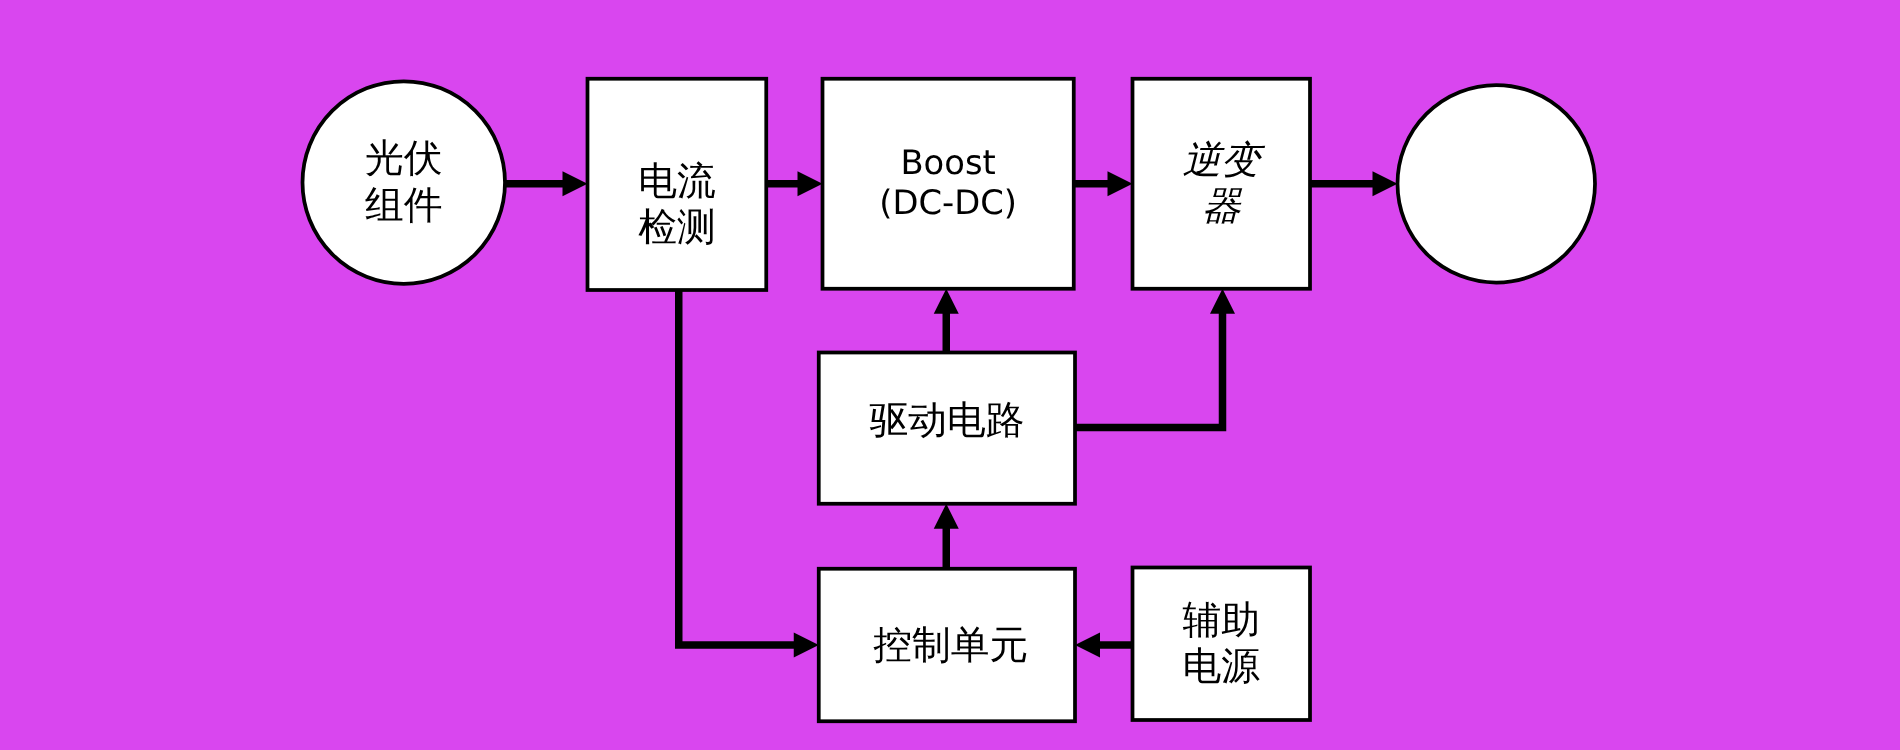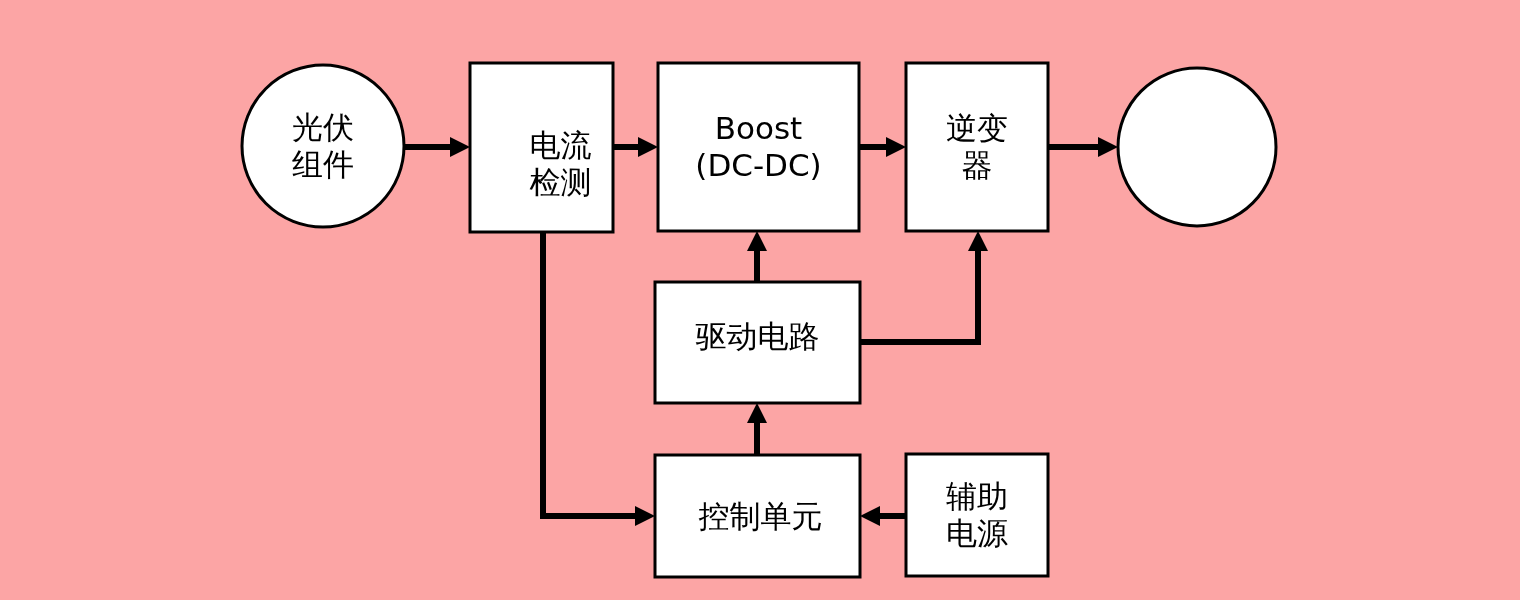--- a/index.html
+++ b/index.html
@@ -8,21 +8,21 @@
     padding: 0;
     background: #ffffff;
   }
   body {
     font-family: "DejaVu Sans", "Liberation Sans", sans-serif;
   }
   #diagram-root {
     position: relative;
     width: 1520px;
     height: 600px;
-    background: #fca5a5;
+    background: #d946ef;
     overflow: hidden;
   }
   #diagram-svg {
     position: absolute;
     left: 0;
     top: 0;
     width: 1520px;
     height: 600px;
   }
   .node-shape {
@@ -53,21 +53,21 @@
     text-align: center;
     color: #000000;
     line-height: 1.18;
     font-family: "DejaVu Sans", "Liberation Sans", sans-serif;
     font-size: 31px;
     font-weight: 400;
     pointer-events: none;
     white-space: pre-line;
   }
   .node-label.latin {
-    font-size: 31px;
+    font-size: 27px;
   }
 </style>
 </head>
 <body>
 
 <div id="diagram-root">
 
   <svg id="diagram-svg" viewBox="0 0 1520 600">
 
     <g>
@@ -128,27 +128,27 @@
       <rect class="node-shape" x="655" y="282" width="205" height="121"></rect>
       <rect class="node-shape" x="655" y="455" width="205" height="122"></rect>
       <rect class="node-shape" x="906" y="454" width="142" height="122"></rect>
     </g>
 
   </svg>
 
   <div class="node-label" style="left:242px; top:65px; width:162px; height:162px;">光伏
 组件</div>
 
-  <div class="node-label" style="left:470px; top:63px; width:143px; height:201px;padding-left:19px;">电流
+  <div class="node-label" style="left:470px; top:63px; width:143px; height:201px;">电流
 检测</div>
 
   <div class="node-label latin" style="left:658px; top:63px; width:201px; height:168px;">Boost
 (DC-DC)</div>
 
-  <div class="node-label" style="left:906px; top:63px; width:142px; height:168px;">逆变
+  <div class="node-label" style="left:906px; top:63px; width:142px; height:168px;font-style:italic;">逆变
 器</div>
 
 
   <div class="node-label" style="left:655px; top:282px; width:205px; height:108px;">驱动电路</div>
 
   <div class="node-label" style="left:655px; top:455px; width:211px; height:122px;">控制单元</div>
 
   <div class="node-label" style="left:906px; top:454px; width:142px; height:122px;text-align:right;">辅助
 电源</div>
 

